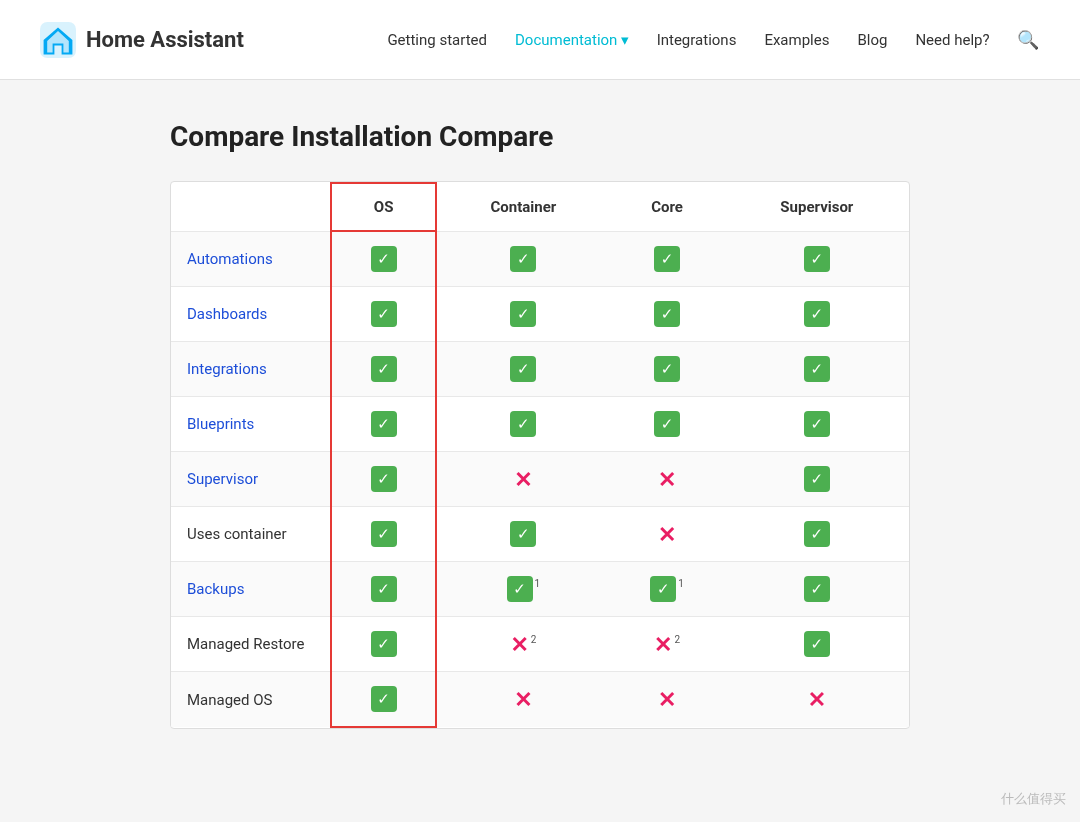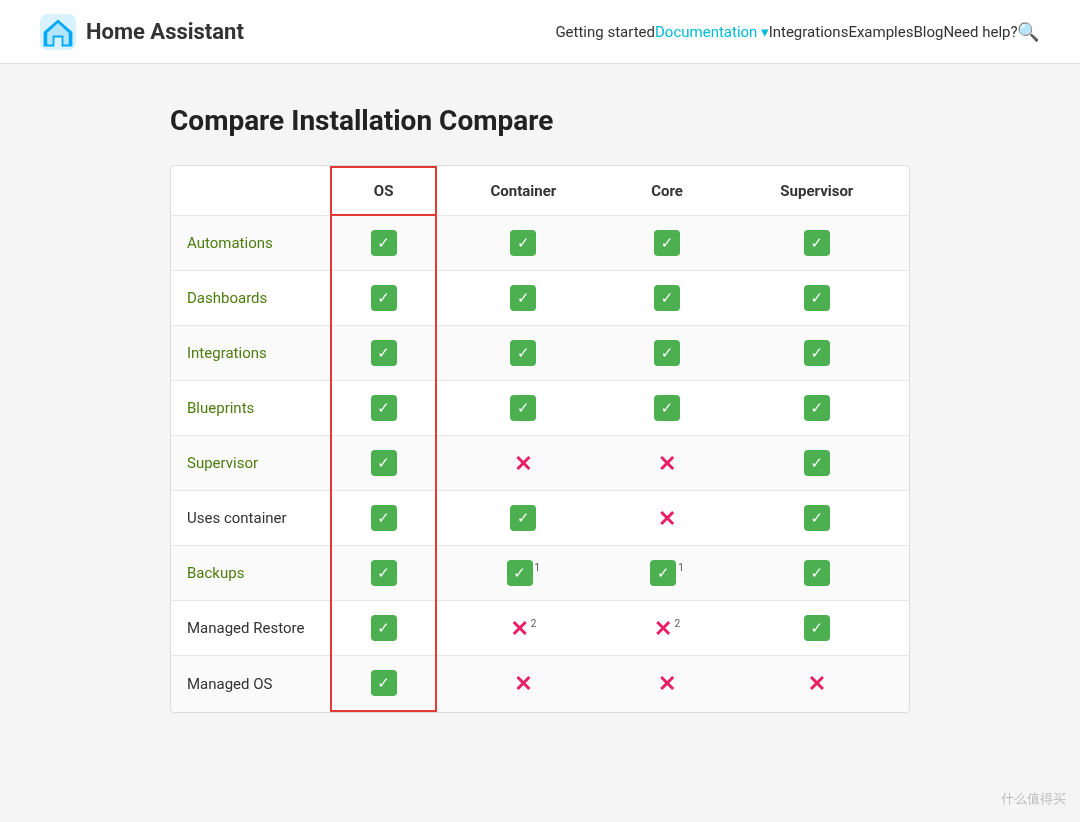--- a/index.html
+++ b/index.html
@@ -11,38 +11,39 @@
     }
 
     
     .navbar {
       background: #fff;
       border-bottom: 1px solid #e0e0e0;
       display: flex;
       align-items: center;
       justify-content: space-between;
       padding: 0 40px;
-      height: 64px;
+      height: 80px;
     }
     .navbar-brand {
       display: flex;
       align-items: center;
       gap: 10px;
       font-size: 22px;
       font-weight: 700;
       color: #333;
       text-decoration: none;
     }
     .ha-logo {
       width: 36px;
       height: 36px;
     }
     .navbar-links {
       display: flex;
       align-items: center;
+      gap: 28px;
     }
     .navbar-links a {
       color: #00bcd4;
       text-decoration: none;
       font-size: 15px;
     }
     .navbar-links .nav-plain {
       color: #333;
     }
     .search-icon-wrap {
@@ -144,21 +145,21 @@
       gap: 2px;
     }
     .cell-with-sup sup {
       font-size: 10px;
       color: #555;
       margin-top: 2px;
     }
 
     
     .row-link {
-      color: #4d7c0f;
+      color: #1d4ed8;
       text-decoration: none;
     }
 
     
     .watermark {
       position: fixed;
       bottom: 14px;
       right: 14px;
       color: #bbb;
       font-size: 13px;

